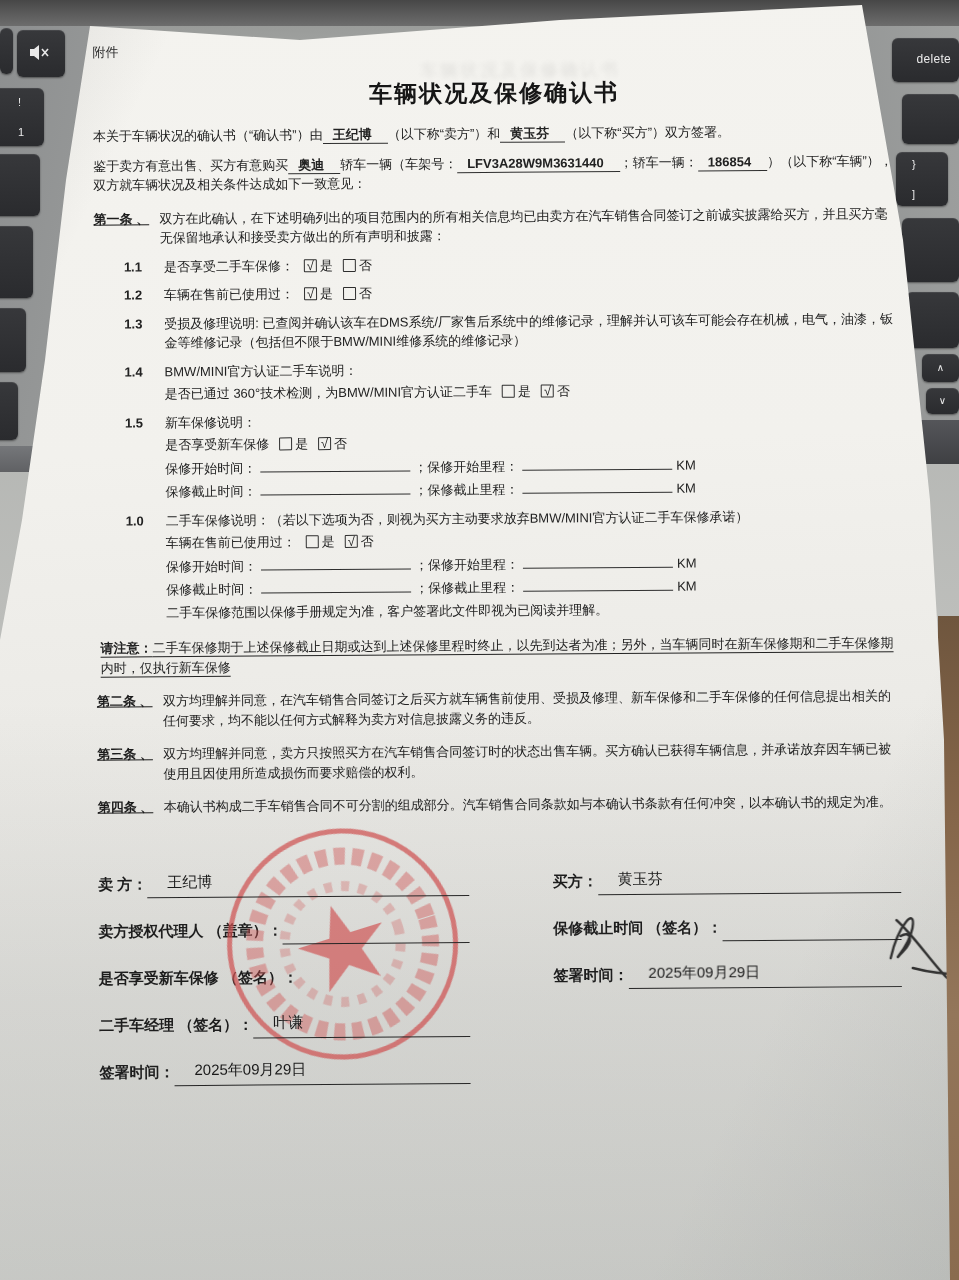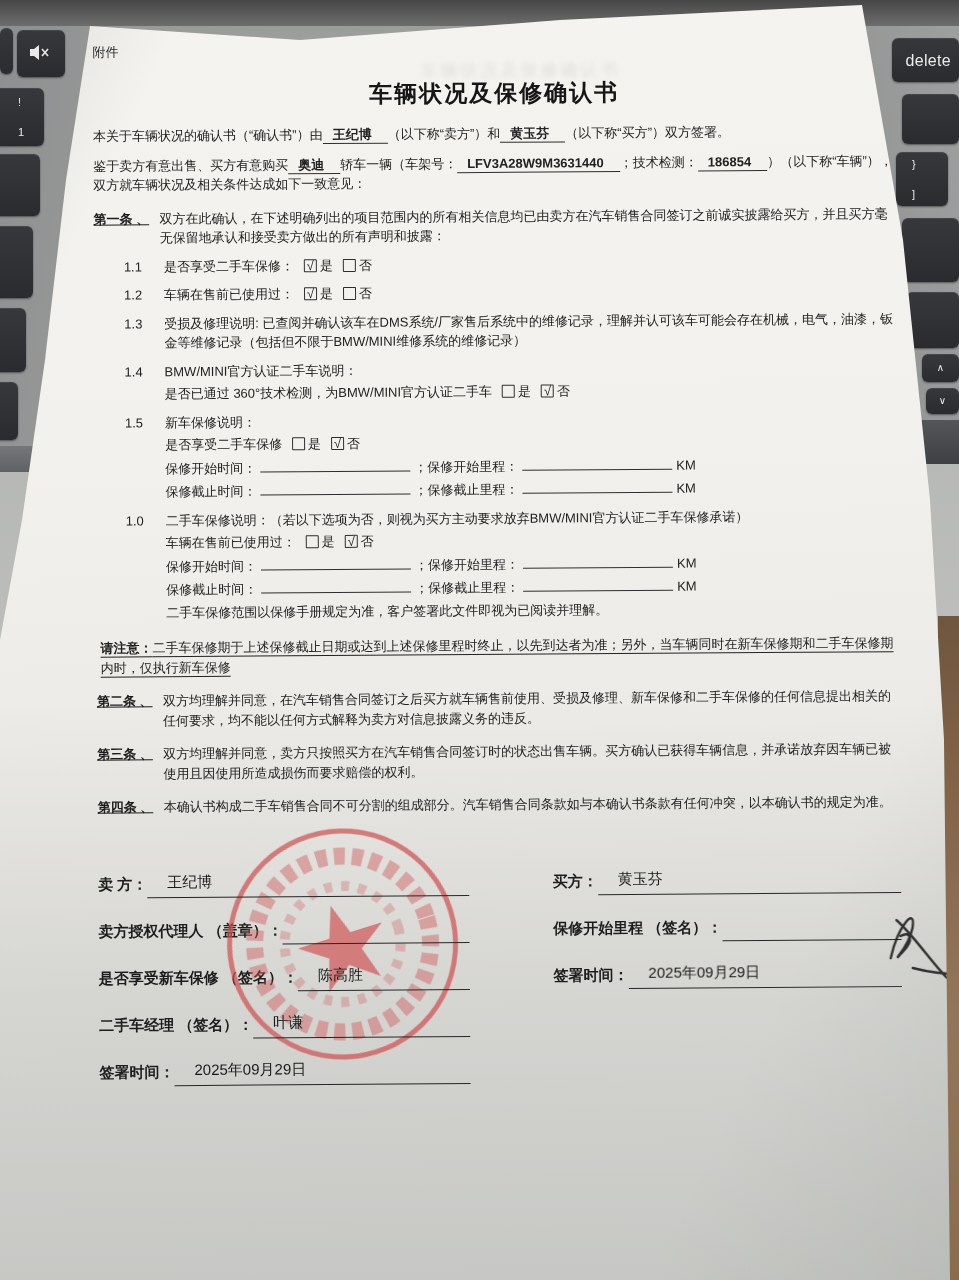--- a/index.html
+++ b/index.html
@@ -15,21 +15,21 @@
   .alu-left{position:absolute;left:0;top:26px;width:120px;height:424px;background:linear-gradient(100deg,#8d8f90,#9b9d9c);}
   .alu-right{position:absolute;left:846px;top:26px;width:113px;height:398px;background:linear-gradient(80deg,#909292,#9ea09f);}
   .edge-right{position:absolute;left:876px;top:420px;width:83px;height:44px;background:linear-gradient(#55565a,#3f4043);}
   .edge-left{position:absolute;left:0;top:446px;width:90px;height:26px;background:linear-gradient(#75777a,#606164);}
   .wood{position:absolute;left:938px;top:616px;width:21px;height:664px;
     background:linear-gradient(180deg,#6f563e 0%,#85664a 30%,#93765a 60%,#8a6b4e 100%);}
   .key{position:absolute;border-radius:6px;background:linear-gradient(#37383b,#2a2b2e);
     box-shadow:0 1px 2px rgba(0,0,0,.45), inset 0 1px 0 rgba(255,255,255,.08);
     color:#e8e8e8;overflow:hidden;}
   .key .klabel{position:absolute;font-size:11px;color:#ececec;}
-  .key-delete .klabel{right:8px;top:14px;font-size:16px;letter-spacing:.3px;}
+  .key-delete .klabel{right:8px;top:14px;font-size:12px;letter-spacing:.3px;}
   .key-bracket .klt{left:16px;top:6px;}
   .key-bracket .klb{left:16px;bottom:6px;}
   .key-one .klt{left:26px;top:8px;}
   .key-one .klb{left:26px;bottom:8px;}
   .key-arrow .klabel{left:50%;top:50%;transform:translate(-50%,-52%);font-size:10px;}
   
   .paper{
     position:absolute;left:0;top:0;width:959px;height:1280px;
     clip-path:polygon(90px 26px,300px 40px,560px 20px,862px 5px,
       903px 240px,930px 500px,944px 740px,950px 1280px,
@@ -47,21 +47,21 @@
   .attach{font-size:13px;color:#2a2a2a;}
   .title{font-size:23px;font-weight:bold;text-align:center;letter-spacing:2px;margin:16px 0 14px;color:#161616;}
   p{margin:0;}
   .para{margin-top:10px;}
   .fill{border-bottom:1.6px solid #2e2e2e;padding:0 16px 1px 10px;font-weight:bold;}
   .clause{display:flex;margin-top:14px;}
   .cnum{flex:none;width:66px;font-weight:bold;color:#1c1c1c;text-decoration:underline;}
   .ctext{flex:1;}
   .items{margin:6px 0 0 30px;}
   .item{display:flex;margin-top:9px;}
-  .inum{flex:none;width:40px;font-weight:normal;}
+  .inum{flex:none;width:40px;font-weight:bold;}
   .itext{flex:1;}
   .cb{display:inline-block;width:13px;height:13px;border:1.6px solid #2e2e2e;border-radius:1px;
     margin:0 3px -2px 10px;font-size:13px;line-height:11px;text-align:center;overflow:visible;}
   .sub{margin:3px 0 0 0;}
   .wline{margin-top:4px;}
   .blank{display:inline-block;width:150px;border-bottom:1.6px solid #2e2e2e;height:13px;margin:0 4px;}
   .notice{margin:16px 0 0 4px;}
   .notice .u{text-decoration:underline;text-underline-offset:4px;}
   .notice b{font-weight:bold;}
   
@@ -123,21 +123,21 @@
 
   <div class="paper">
     <div class="content">
 
       <div class="bleed">车辆状况及保修确认书</div>
       <div class="attach">附件</div>
       <div class="title">车辆状况及保修确认书</div>
 
       <p class="para"><span>本关于车辆状况的确认书（“确认书”）由</span><span class="fill">王纪博</span><span>（以下称“卖方”）和</span><span class="fill">黄玉芬</span><span>（以下称“买方”）双方签署。</span></p>
 
-      <p class="para"><span>鉴于卖方有意出售、买方有意购买</span><span class="fill">奥迪</span><span>轿车一辆（车架号：</span><span class="fill">LFV3A28W9M3631440</span><span>；技术检测：</span><span class="fill">186854</span><span>）（以下称“车辆”），双方就车辆状况及相关条件达成如下一致意见：</span></p>
+      <p class="para"><span>鉴于卖方有意出售、买方有意购买</span><span class="fill">奥迪</span><span>轿车一辆（车架号：</span><span class="fill">LFV3A28W9M3631440</span><span>；轿车一辆：</span><span class="fill">186854</span><span>）（以下称“车辆”），双方就车辆状况及相关条件达成如下一致意见：</span></p>
 
       <div class="clause">
         <span class="cnum">第一条 、</span>
         <span class="ctext">双方在此确认，在下述明确列出的项目范围内的所有相关信息均已由卖方在汽车销售合同签订之前诚实披露给买方，并且买方毫无保留地承认和接受卖方做出的所有声明和披露：</span>
       </div>
 
       <div class="items">
 
         <div class="item">
           <span class="inum">1.1</span>
@@ -159,21 +159,21 @@
           <span class="itext">
             <p>BMW/MINI官方认证二手车说明：</p>
             <p class="sub"><span>是否已通过 360°技术检测，为BMW/MINI官方认证二手车</span><span class="cb"></span><span>是</span><span class="cb">√</span><span>否</span></p>
           </span>
         </div>
 
         <div class="item">
           <span class="inum">1.5</span>
           <span class="itext">
             <p>新车保修说明：</p>
-            <p class="sub"><span>是否享受二手车保修</span><span class="cb"></span><span>是</span><span class="cb">√</span><span>否</span></p>
+            <p class="sub"><span>是否享受新车保修</span><span class="cb"></span><span>是</span><span class="cb">√</span><span>否</span></p>
             <p class="wline"><span>保修开始时间：</span><span class="blank"></span><span>；保修开始里程：</span><span class="blank"></span><span>KM</span></p>
             <p class="wline"><span>保修截止时间：</span><span class="blank"></span><span>；保修截止里程：</span><span class="blank"></span><span>KM</span></p>
           </span>
         </div>
 
         <div class="item">
           <span class="inum">1.0</span>
           <span class="itext">
             <p>二手车保修说明：（若以下选项为否，则视为买方主动要求放弃BMW/MINI官方认证二手车保修承诺）</p>
             <p class="sub"><span>车辆在售前已使用过：</span><span class="cb"></span><span>是</span><span class="cb">√</span><span>否</span></p>
@@ -212,39 +212,38 @@
           <div class="sigrow">
             <span class="siglabel">卖 方：</span>
             <span class="sigline"><span class="sigval">王纪博</span></span>
           </div>
           <div class="sigrow">
             <span class="siglabel">卖方授权代理人 （盖章）：</span>
             <span class="sigline"><span class="sigval"></span></span>
           </div>
           <div class="sigrow">
             <span class="siglabel">是否享受新车保修 （签名）：</span>
-            <span class="sigline"><span class="sigval">陈高胜</span></span>
           </div>
           <div class="sigrow">
             <span class="siglabel">二手车经理 （签名）：</span>
             <span class="sigline"><span class="sigval">叶谦</span></span>
           </div>
           <div class="sigrow">
             <span class="siglabel">签署时间：</span>
             <span class="sigline"><span class="sigval">2025年09月29日</span></span>
           </div>
         </div>
 
         <div class="sig-col">
           <div class="sigrow">
             <span class="siglabel">买方：</span>
             <span class="sigline"><span class="sigval">黄玉芬</span></span>
           </div>
           <div class="sigrow">
-            <span class="siglabel">保修开始里程 （签名）：</span>
+            <span class="siglabel">保修截止时间 （签名）：</span>
             <span class="sigline">
               <span class="sigval"></span>
               <svg class="handwrite" viewBox="0 0 230 100">
                 <g fill="none" stroke="#1b1b1b" stroke-width="2.4" stroke-linecap="round" opacity=".88">
                   <path d="M18,68 C26,34 44,16 40,38 C36,58 16,76 30,62 C42,50 38,40 28,46"></path>
                   <path d="M24,30 C40,44 60,74 74,88"></path>
                   <path d="M84,58 C92,36 112,26 106,46 C100,64 84,70 98,56 C112,42 122,48 114,60"></path>
                   <path d="M96,30 C110,46 126,70 136,82"></path>
                   <path d="M158,52 C168,24 188,18 180,38 C172,58 156,70 170,60 C188,48 198,28 190,24"></path>
                   <path d="M166,66 C178,74 194,70 202,58"></path>

